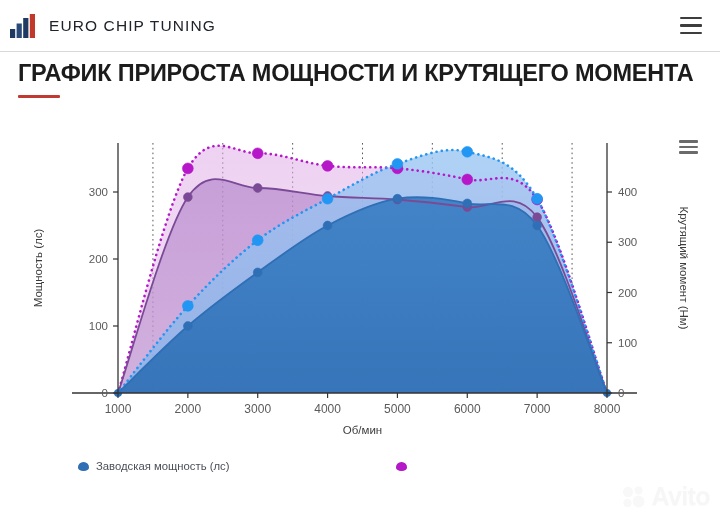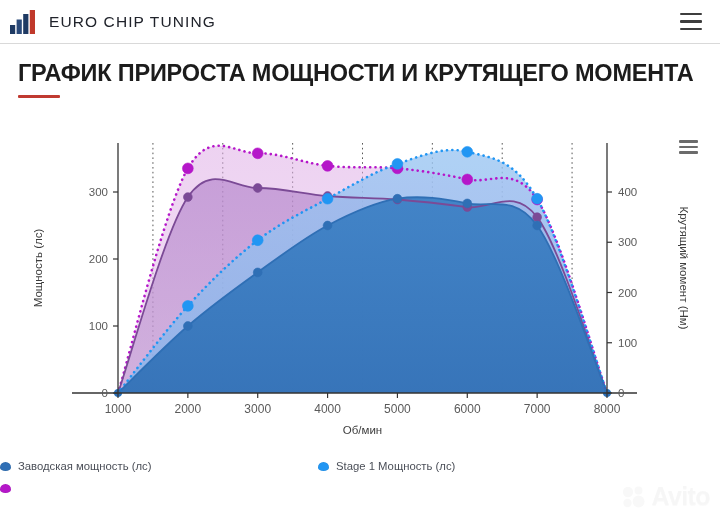--- a/index.html
+++ b/index.html
@@ -7,21 +7,21 @@
     width:720px;height:517px;overflow:hidden;
     background:#ffffff;
     font-family:"Liberation Sans","DejaVu Sans",sans-serif;
     color:#2b2b2b;
     -webkit-font-smoothing:antialiased;
   }
   .page{position:relative;width:720px;height:517px;}
 
   
   .topbar{
-    position:absolute;left:0;top:0;width:720px;height:44px;
+    position:absolute;left:0;top:0;width:720px;height:52px;
     background:#ffffff;display:flex;align-items:center;
     box-sizing:border-box;padding:0 18px 0 10px;
     border-bottom:1px solid #d9d9d9;
   }
   .brand{display:flex;align-items:center;gap:9px;}
   .logo-icon{display:block;width:30px;height:24px;}
   .brand-name{
     font-size:15.5px;letter-spacing:1.1px;color:#20232b;
     font-weight:400;white-space:nowrap;
   }
@@ -49,21 +49,21 @@
     position:absolute;right:22px;top:22px;width:19px;height:14px;
     display:flex;flex-direction:column;justify-content:space-between;cursor:pointer;
   }
   .chart-burger i{display:block;height:2.6px;background:#6b6b6b;border-radius:1px;}
 
   .plot-svg{position:absolute;left:0;top:0;}
 
   
   .legend{
     position:absolute;left:0;top:455px;width:720px;height:48px;
-    box-sizing:border-box;
+    box-sizing:border-box;padding-left:78px;
     display:grid;grid-template-columns:318px auto;
     grid-template-rows:22px 22px;align-content:start;
   }
   .legend-item{display:flex;align-items:center;gap:7px;cursor:pointer;}
   .legend-mark{
     width:11px;height:9px;border-radius:50% 50% 50% 50%/60% 60% 40% 40%;
     transform:rotate(0deg);flex:0 0 auto;
     box-shadow:0 0 0 0.5px rgba(0,0,0,.08) inset;
   }
   .legend-label{font-size:11.3px;color:#4b4f58;white-space:nowrap;}
@@ -232,24 +232,20 @@
         </g>
     </svg>
   </div>
 
   <div class="legend">
     <div class="legend-item">
       <span class="legend-mark" style="background:#2f6fb5"></span>
       <span class="legend-label">Заводская мощность (лс)</span>
     </div>
     <div class="legend-item">
-      <span class="legend-mark" style="background:#2196f3"></span>
-      <span class="legend-label">Stage 1 Мощность (лс)</span>
-    </div>
-    <div class="legend-item">
       <span class="legend-mark" style="background:#b517c9"></span>
     </div>
   </div>
 
   <div class="watermark">
     <svg width="24" height="24" viewBox="0 0 24 24">
       <circle cx="6" cy="7" r="5.2" fill="#f4f4f4"></circle>
       <circle cx="16.5" cy="5.6" r="4" fill="#f4f4f4"></circle>
       <circle cx="5.5" cy="18" r="4.2" fill="#f4f4f4"></circle>
       <circle cx="16.6" cy="16.6" r="6" fill="#f4f4f4"></circle>

